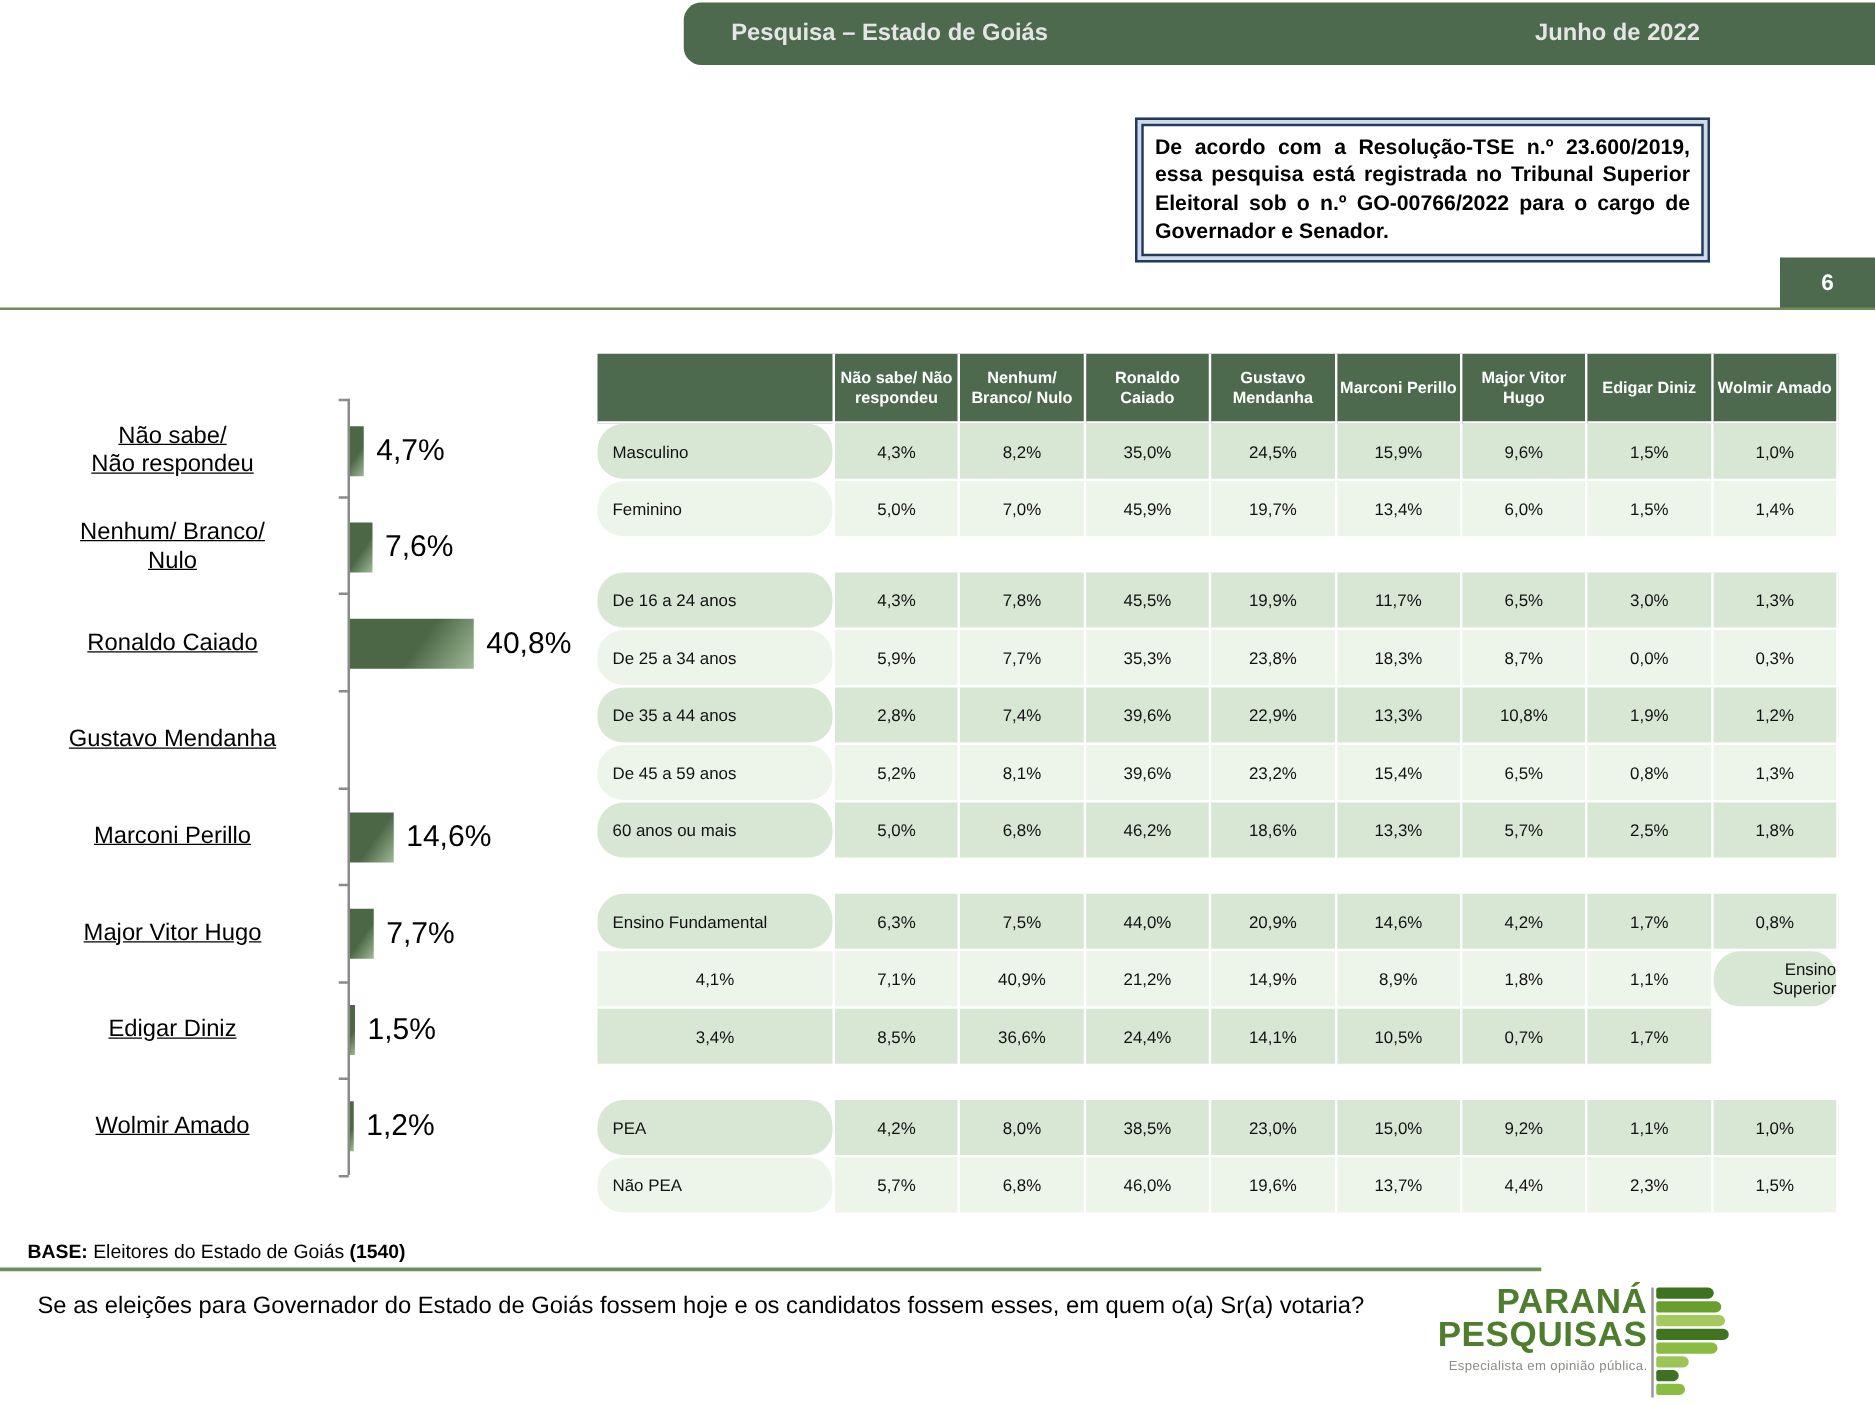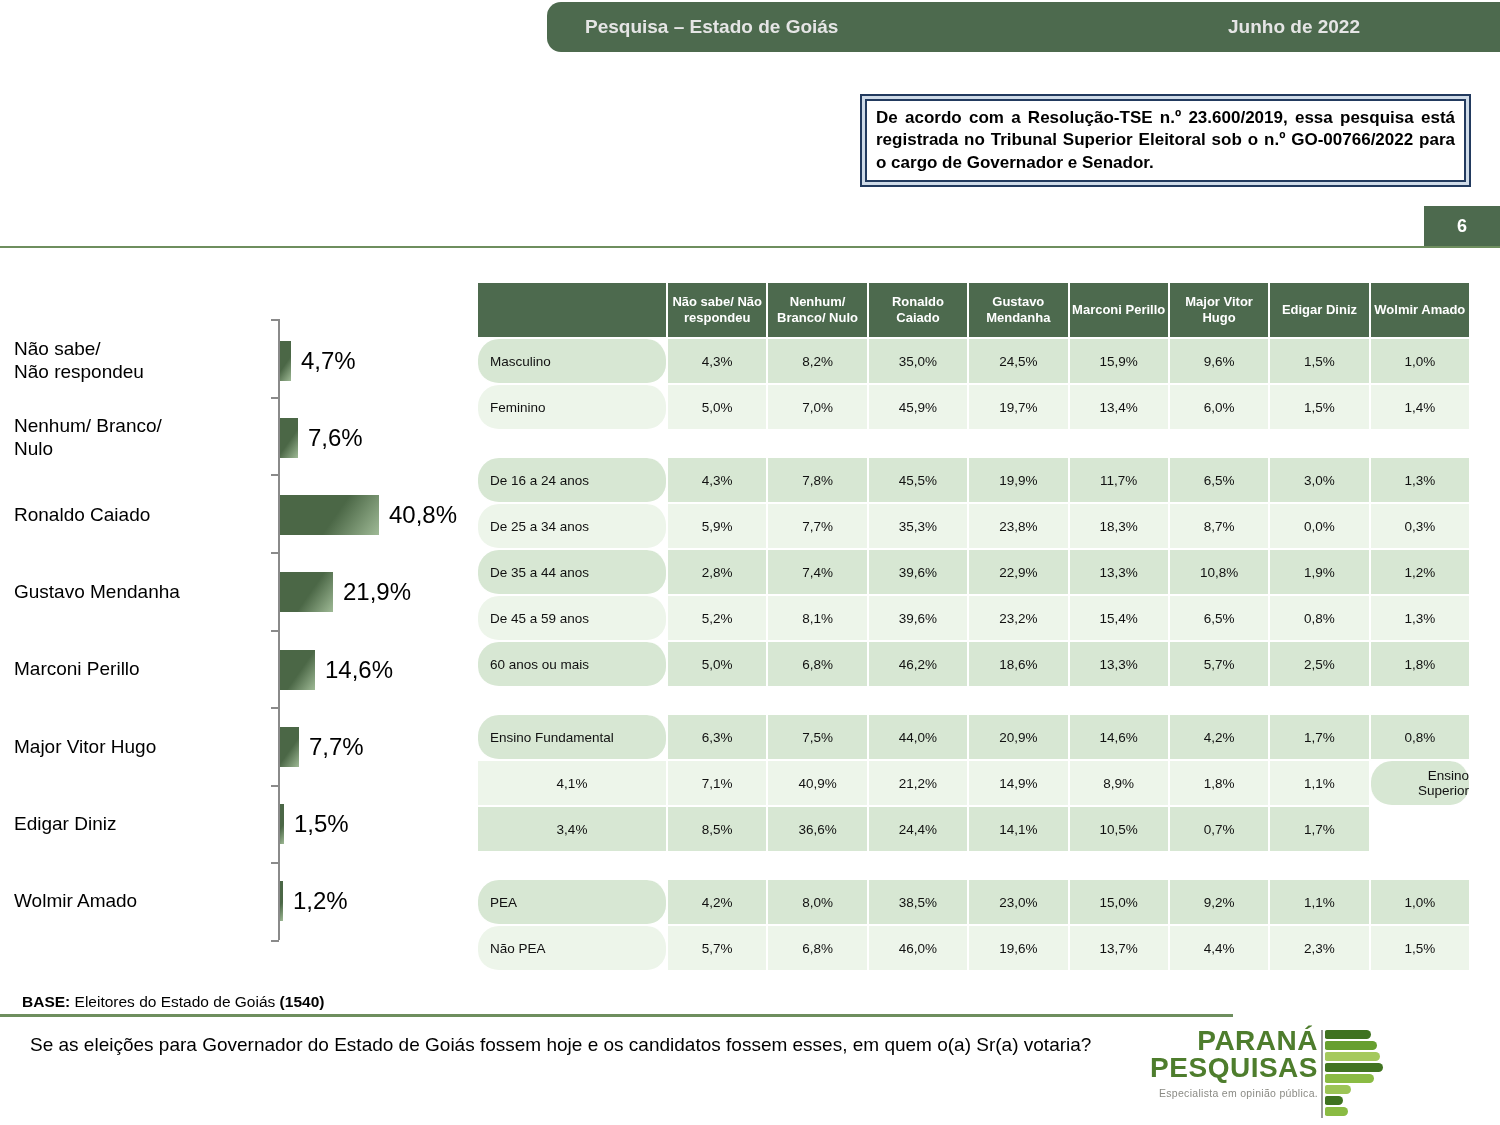--- a/index.html
+++ b/index.html
@@ -14,42 +14,42 @@
     background:#4d6a4e; border-radius:14px 0 0 14px;
     display:flex; align-items:center; justify-content:space-between;
     padding:0 140px 0 38px; color:#e5e5e5; font-weight:bold; font-size:19px;
   }
   
   .titleblock { position:absolute; left:25px; top:116px; }
   .title { font-size:35px; font-weight:bold; letter-spacing:-0.5px; }
   .subtitle { font-size:23px; font-weight:bold; margin-top:7px; }
   
   .tse-outer {
-    position:absolute; left:860px; top:94px; width:611px;
+    position:absolute; left:908px; top:94px; width:460px;
     border:2px solid #223a5e; background:#cfdbe8; padding:3px;
   }
   .tse-inner {
     border:2px solid #223a5e; background:#fff; padding:6px 9px;
     font-size:17px; font-weight:bold; text-align:justify; line-height:1.32;
   }
   .pagebox {
     position:absolute; right:0; top:206px; width:76px; height:41px;
     background:#4d6a4e; color:#fff; font-size:18px; font-weight:bold;
     display:flex; align-items:center; justify-content:center;
   }
   .hline1 { position:absolute; left:0; right:0; top:246px; height:2px; background:#6e8e5e; }
   
   .chart { position:absolute; left:14px; top:322px; width:464px; height:618px; }
   .chart-axis { position:absolute; left:264px; top:-3px; bottom:0; width:2px; background:#8a8a8a; }
   .chart-tick { position:absolute; left:257px; width:8px; height:2px; background:#8a8a8a; }
   .chart-rows { position:absolute; inset:0; display:flex; flex-direction:column; }
   .chart-row { flex:1; display:flex; align-items:center; }
   .chart-label {
-    width:256px; padding-right:8px; text-align:left; font-size:19px;
-    line-height:1.18; white-space:pre-line; flex:none;
+    width:256px; padding-right:8px; text-align:center; font-size:19px;
+    line-height:1.18; white-space:pre-line; flex:none;text-decoration:underline;
   }
   .chart-bar-area { flex:1; display:flex; align-items:center; padding-left:10px; }
   .chart-bar { height:40px; background:linear-gradient(125deg,#4b6746 55%,#9fba96 100%); flex:none; }
   .chart-pct { margin-left:10px; font-size:24px; white-space:nowrap; }
   
   .dtable {
     position:absolute; left:478px; top:283px; width:993px;
     display:grid; grid-template-columns:190px repeat(8,1fr);
   }
   .tcell {
@@ -134,24 +134,20 @@
         </div>
         <div class="chart-row">
           <span class="chart-label">Ronaldo Caiado</span>
           <div class="chart-bar-area">
             <div class="chart-bar" style="width: 99px;"></div>
             <span class="chart-pct">40,8%</span>
           </div>
         </div>
         <div class="chart-row">
           <span class="chart-label">Gustavo Mendanha</span>
-          <div class="chart-bar-area">
-            <div class="chart-bar" style="width: 53px;"></div>
-            <span class="chart-pct">21,9%</span>
-          </div>
         </div>
         <div class="chart-row">
           <span class="chart-label">Marconi Perillo</span>
           <div class="chart-bar-area">
             <div class="chart-bar" style="width: 35px;"></div>
             <span class="chart-pct">14,6%</span>
           </div>
         </div>
         <div class="chart-row">
           <span class="chart-label">Major Vitor Hugo</span>

